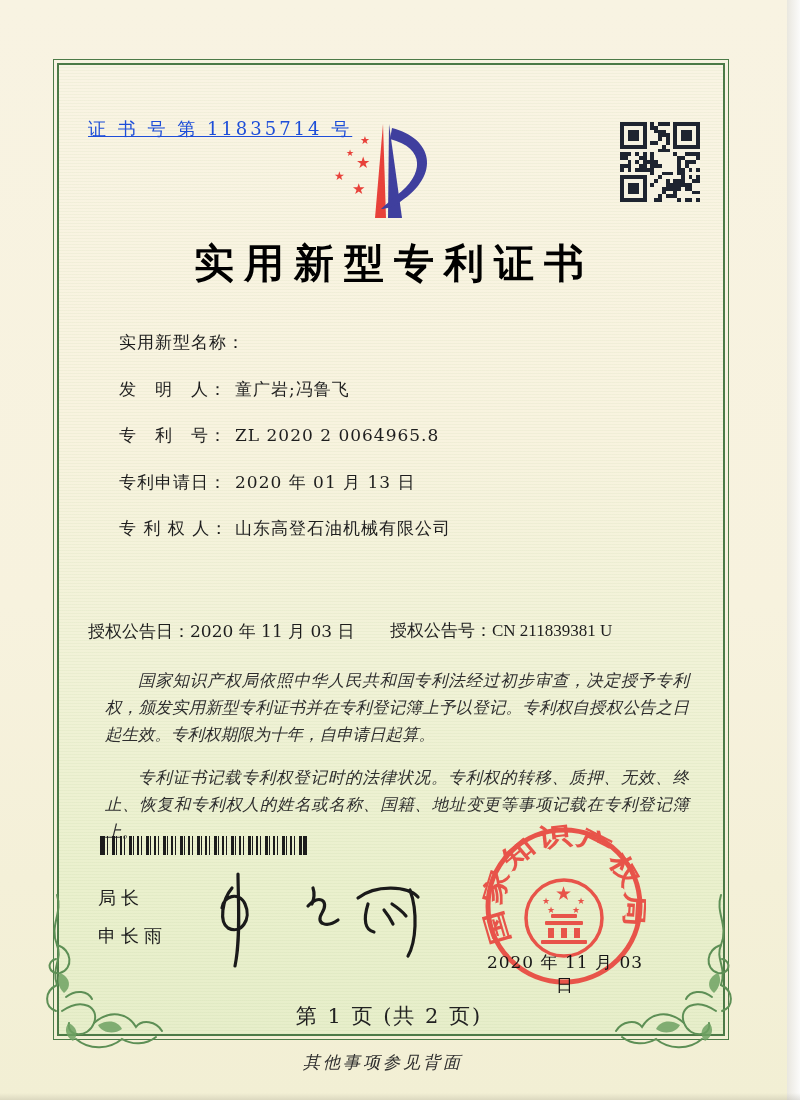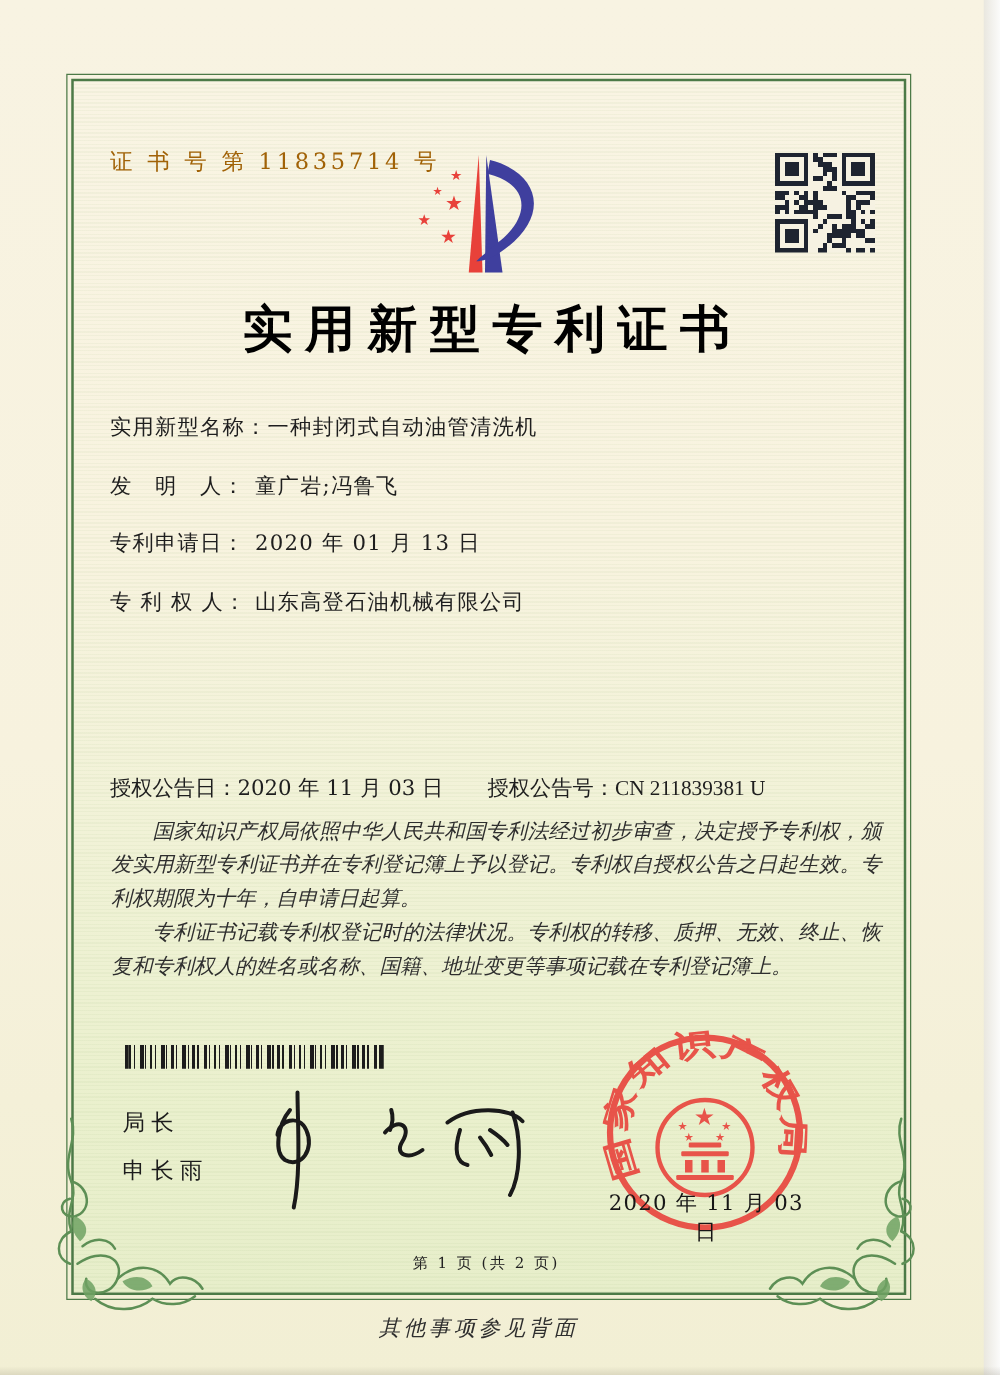--- a/index.html
+++ b/index.html
@@ -17,60 +17,60 @@
   .frame{
     position:absolute;left:57px;top:63px;width:664px;height:969px;
     border:2px solid #4c7a47;
     outline:1px solid #4c7a47;
     outline-offset:3px;
     background:
       repeating-linear-gradient(0deg,rgba(140,175,110,0.07) 0 1px,rgba(0,0,0,0) 1px 3px),
       linear-gradient(180deg,#f9f4e3 0%,#f8f3df 38%,#f1f2d7 62%,#eaf0cd 85%,#e7eeca 100%);
   }
 
-  .cert-no{position:absolute;left:88px;top:117px;font-size:18px;letter-spacing:3px;color:#a16207;}
+  .cert-no{position:absolute;left:88px;top:117px;font-size:18px;letter-spacing:3px;color:#1d4ed8;text-decoration:underline;}
 
   .logo{position:absolute;left:326px;top:118px;width:132px;height:110px;}
   .qr{position:absolute;left:620px;top:122px;width:80px;height:80px;}
 
   .title{position:absolute;left:57px;top:236px;width:664px;margin:0;
     text-align:center;font-size:40px;font-weight:700;letter-spacing:10px;
     text-indent:10px;color:#000000;}
 
   .fields{position:absolute;left:88px;top:332px;width:620px;font-size:17px;}
-  .field-row{display:flex;margin-bottom:26.5px;line-height:20px;}
+  .field-row{display:flex;margin-bottom:26.5px;line-height:20px;margin-left:31px;}
   .field-label{min-width:116px;letter-spacing:1px;}
   .field-value{letter-spacing:1px;}
 
   .grant-row{position:absolute;left:88px;top:621px;width:640px;font-size:17px;line-height:20px;}
   .grant-col2{position:absolute;left:302px;top:0;font-family:Liberation Serif, serif;}
 
   .body-text{position:absolute;left:88px;top:651px;width:618px;
     font-size:16.5px;line-height:26.8px;font-style:italic;color:#2e2e2e;
     text-align:justify;}
-  .body-text p{margin:1px;text-indent:2em;}
+  .body-text p{margin:17px;text-indent:2em;}
 
   .barcode{position:absolute;left:100px;top:836px;width:201px;height:19px;
     border-left:3px solid #1c1c1c;border-right:3px solid #1c1c1c;
     background:repeating-linear-gradient(90deg,
       #1c1c1c 0 2px,rgba(0,0,0,0) 2px 4px,
       #1c1c1c 4px 5px,rgba(0,0,0,0) 5px 9px,
       #1c1c1c 9px 12px,rgba(0,0,0,0) 12px 13px,
       #1c1c1c 13px 14px,rgba(0,0,0,0) 14px 17px);}
 
   .director{position:absolute;left:98px;top:886px;font-size:18px;letter-spacing:5px;color:#1c1c1c;}
   .director div{margin-bottom:14px;}
   .signature{position:absolute;left:192px;top:866px;width:240px;height:108px;}
 
   .seal{position:absolute;left:482px;top:824px;width:164px;height:164px;opacity:0.92;}
   .seal-date{position:absolute;left:477px;top:951px;width:176px;text-align:center;
     font-size:17px;letter-spacing:1px;color:#161616;}
 
   .footer-page{position:absolute;left:57px;top:1002px;width:664px;text-align:center;
-    font-size:12px;letter-spacing:2px;color:#222;}
+    font-size:21px;letter-spacing:2px;color:#222;}
   .back-note{position:absolute;left:303px;top:1051px;font-size:17px;font-style:italic;
     letter-spacing:3px;color:#2e2e2e;}
 
   .corner-ornament{position:absolute;width:132px;height:162px;}
   .corner-left{left:36px;top:893px;}
   .corner-right{left:610px;top:893px;transform:scaleX(-1);}
 </style>
 </head>
 <body>
 
@@ -263,25 +263,28 @@
       <rect x="18" y="20" width="1" height="1"></rect>
       <rect x="20" y="20" width="1" height="1"></rect>
     </g>
 </svg>
 
 <h1 class="title">实用新型专利证书</h1>
 
 <div class="fields">
   <div class="field-row">
     <span class="field-label">实用新型名称：</span>
-    <span class="field-value">一种封闭式自动油管清洗机</span>
   </div>
   <div class="field-row">
     <span class="field-label">发　明　人：</span>
     <span class="field-value">童广岩;冯鲁飞</span>
+  </div>
+  <div class="field-row">
+    <span class="field-label">专　利　号：</span>
+    <span class="field-value">ZL 2020 2 0064965.8</span>
   </div>
   <div class="field-row">
     <span class="field-label">专利申请日：</span>
     <span class="field-value">2020 年 01 月 13 日</span>
   </div>
   <div class="field-row">
     <span class="field-label">专 利 权 人：</span>
     <span class="field-value">山东高登石油机械有限公司</span>
   </div>
 </div>

